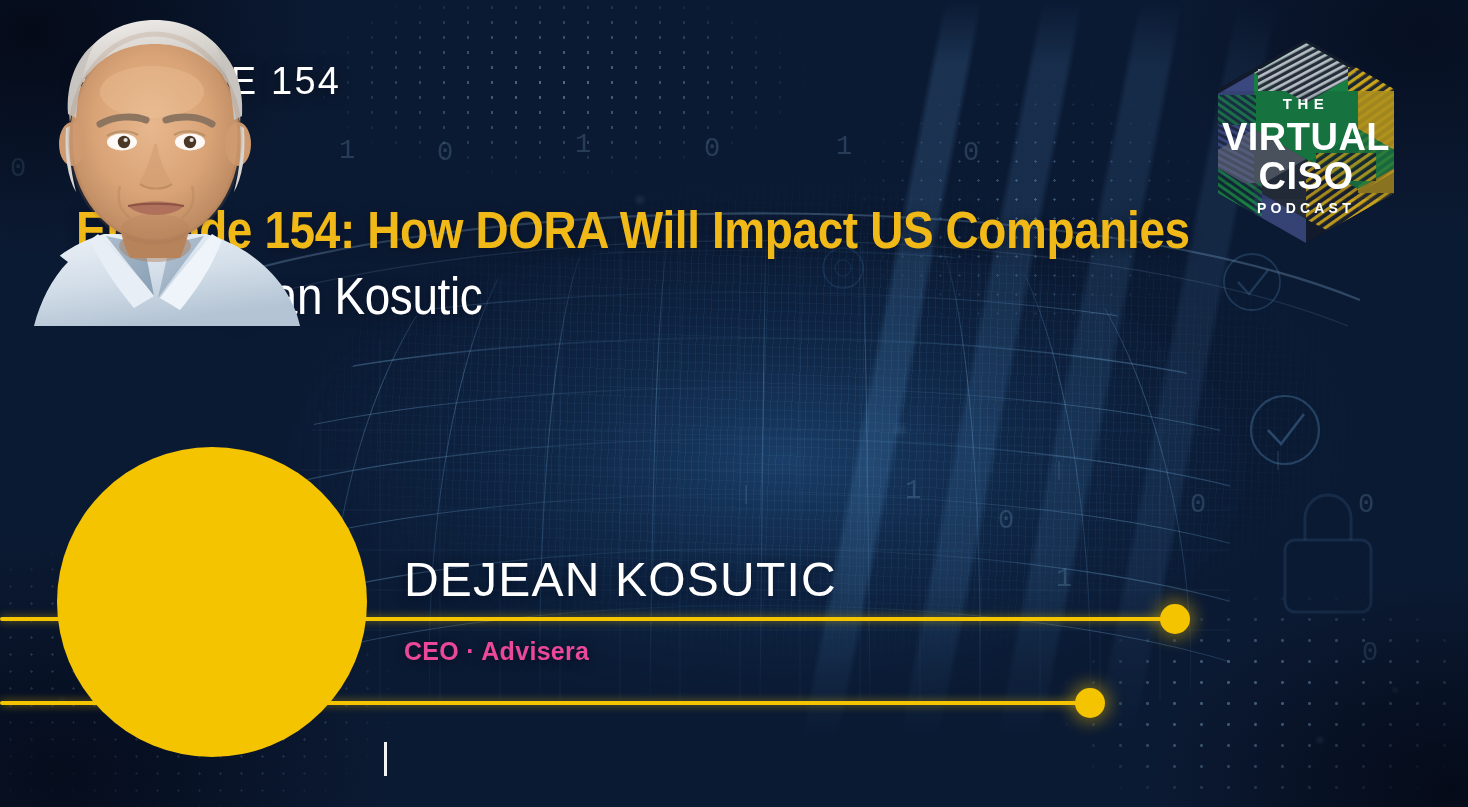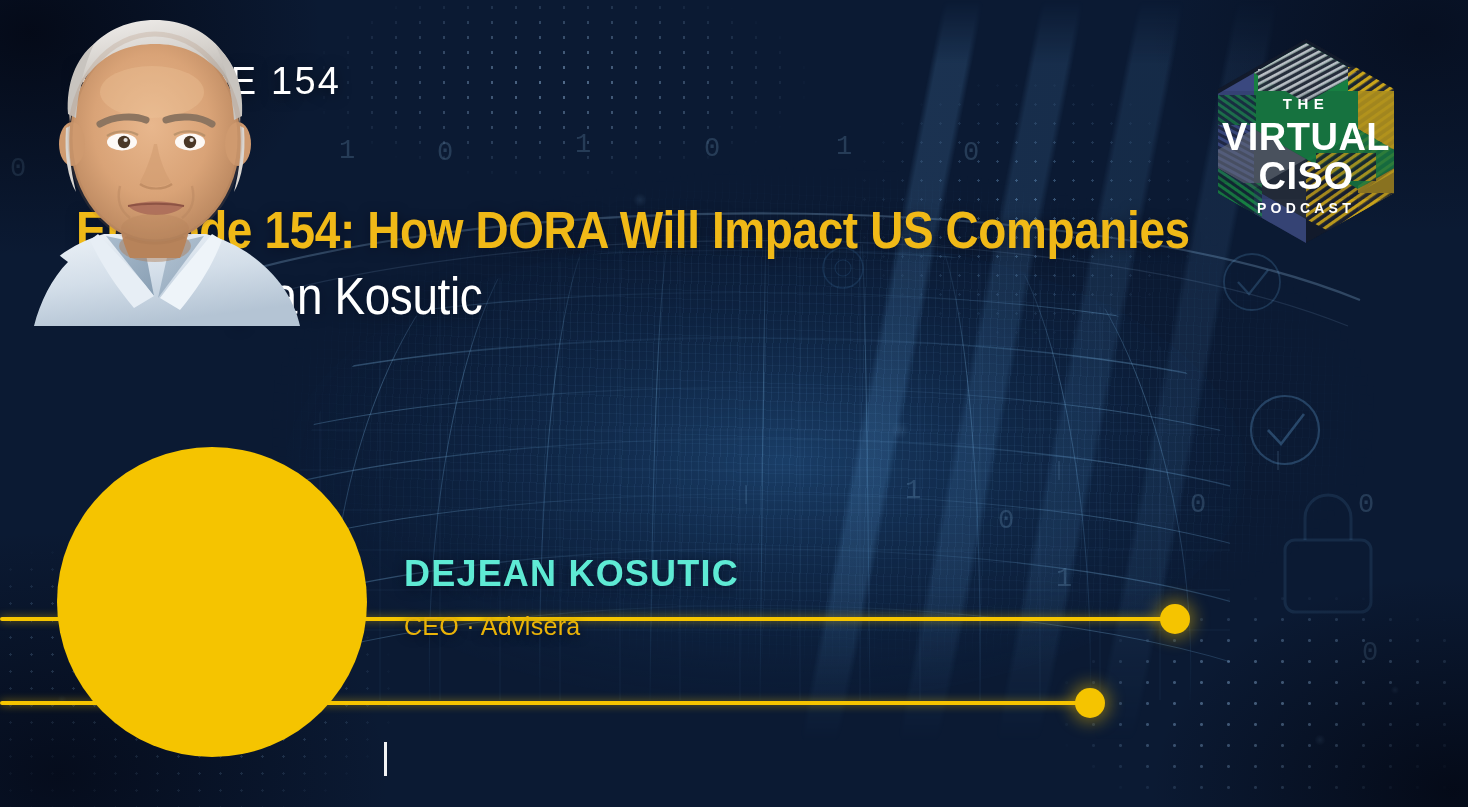--- a/index.html
+++ b/index.html
@@ -154,29 +154,29 @@
   }
   .line-row .knob {
     position:absolute; top:50%; transform:translate(-50%,-50%);
     width:30px; height:30px; border-radius:50%;
     background:#f5c400;
     box-shadow:0 0 16px 5px rgba(245,196,0,.40);
   }
 
   .speaker-name {
     position:absolute; left:404px; top:556px;
-    font-size:36px; font-weight:700; letter-spacing:1.2px;
-    color:#5eead4; line-height:1; white-space:nowrap;
+    font-size:48px; font-weight:400; letter-spacing:1.2px;
+    color:#ffffff; line-height:1; white-space:nowrap;
     text-shadow:0 2px 12px rgba(0,8,22,.65);
     z-index:8;
   }
   .speaker-role {
-    position:absolute; left:404px; top:614px;
-    font-size:25px; font-weight:400; letter-spacing:.3px;
-    color:#eab308; line-height:1; white-space:nowrap;
+    position:absolute; left:404px; top:639px;
+    font-size:25px; font-weight:700; letter-spacing:.3px;
+    color:#ec4899; line-height:1; white-space:nowrap;
     text-shadow:0 2px 10px rgba(0,8,22,.6);
     z-index:8;
   }
 
   .tick-mark {
     position:absolute; left:384px; top:742px;
     width:3px; height:34px; background:#ffffff; opacity:.95;
     z-index:8;
   }
 

